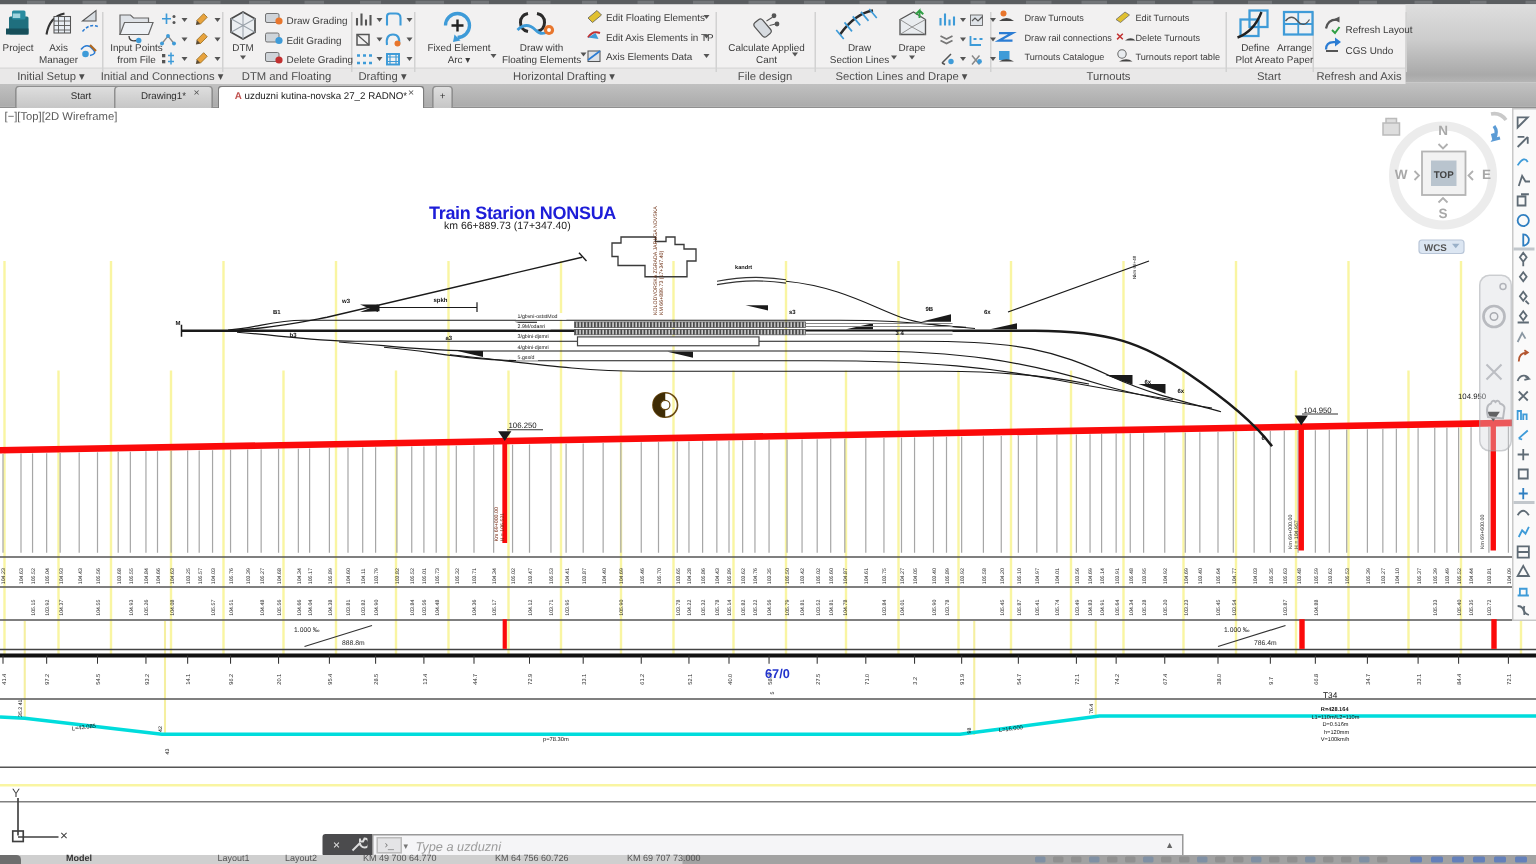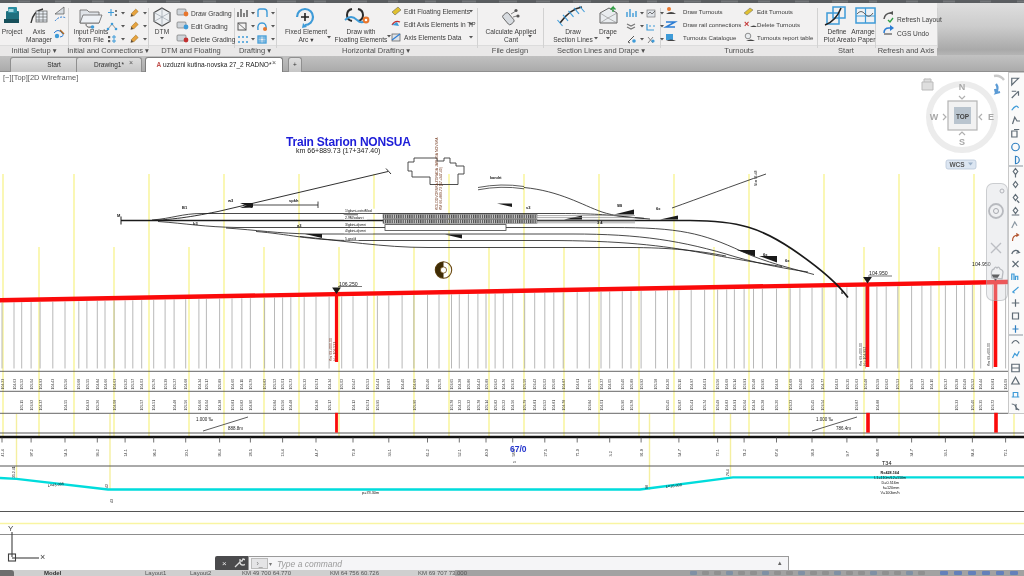--- a/index.html
+++ b/index.html
@@ -1317,21 +1317,21 @@
     <circle cx="16" cy="8" r="2" fill="none" stroke="#b2b4ba" stroke-width="1"></circle>
   </svg>
 <div class="abs" style="left:215px;top:556px;width:33px;height:15px;background:#4b4b4d;border-radius:2px 0 0 2px;z-index:10"></div>
 <div class="abs" style="left:222px;top:558.5px;font-size:8px;color:#e8e8e8;z-index:11">×</div>
 <svg class="abs" style="left:233px;top:558px;z-index:11" width="12" height="11">
     <path d="M2 9 L7 4 m0 0 a3 3 0 1 0 3 -3 l-1 2 -2 0 0 -2" stroke="#dcdcdc" stroke-width="1.3" fill="none"></path>
   </svg>
 <div class="abs" style="left:248px;top:556px;width:541px;height:15px;background:#f5f5f7;border:1px solid #9a9a9a;box-sizing:border-box;z-index:10"></div>
 <div class="abs" style="left:251px;top:558px;width:17px;height:11px;background:#e4e4e6;border:1px solid #bcbcbc;box-sizing:border-box;z-index:11;font-size:7px;color:#777;text-align:center;line-height:10px">›_</div>
 <div class="abs" style="left:269px;top:560px;font-size:6px;color:#777;z-index:11">▾</div>
-<div class="abs" style="left:277px;top:558.5px;font-size:8.5px;font-style:italic;color:#9b9b9b;z-index:11">Type a command</div>
+<div class="abs" style="left:277px;top:558.5px;font-size:8.5px;font-style:italic;color:#9b9b9b;z-index:11">Type a uzduzni</div>
 <div class="abs" style="left:778px;top:559px;font-size:7px;color:#666;z-index:11">▴</div>
 <div class="abs" style="left:0;top:570px;width:1024px;height:6px;background:#cfcfcf;z-index:10"></div>
 <div class="abs" style="left:455px;top:570px;width:569px;height:6px;background:#a2a2a2;z-index:11"></div>
 <div class="abs" style="left:0;top:570px;width:14px;height:6px;background:#6e6e6e;border-radius:0 3px 0 0;z-index:12"></div>
 <div class="abs" style="left:44px;top:569.5px;font-size:6px;font-weight:bold;color:#333;z-index:12">Model</div>
 <div class="abs" style="left:145px;top:569.5px;font-size:6px;color:#555;z-index:12">Layout1</div>
 <div class="abs" style="left:190px;top:569.5px;font-size:6px;color:#555;z-index:12">Layout2</div>
 <div class="abs" style="left:242px;top:569.5px;font-size:6px;color:#555;z-index:12">KM 49 700 64.770</div>
 <div class="abs" style="left:330px;top:569.5px;font-size:6px;color:#555;z-index:12">KM 64 756 60.726</div>
 <div class="abs" style="left:418px;top:569.5px;font-size:6px;color:#555;z-index:12">KM 69 707 73.000</div>

